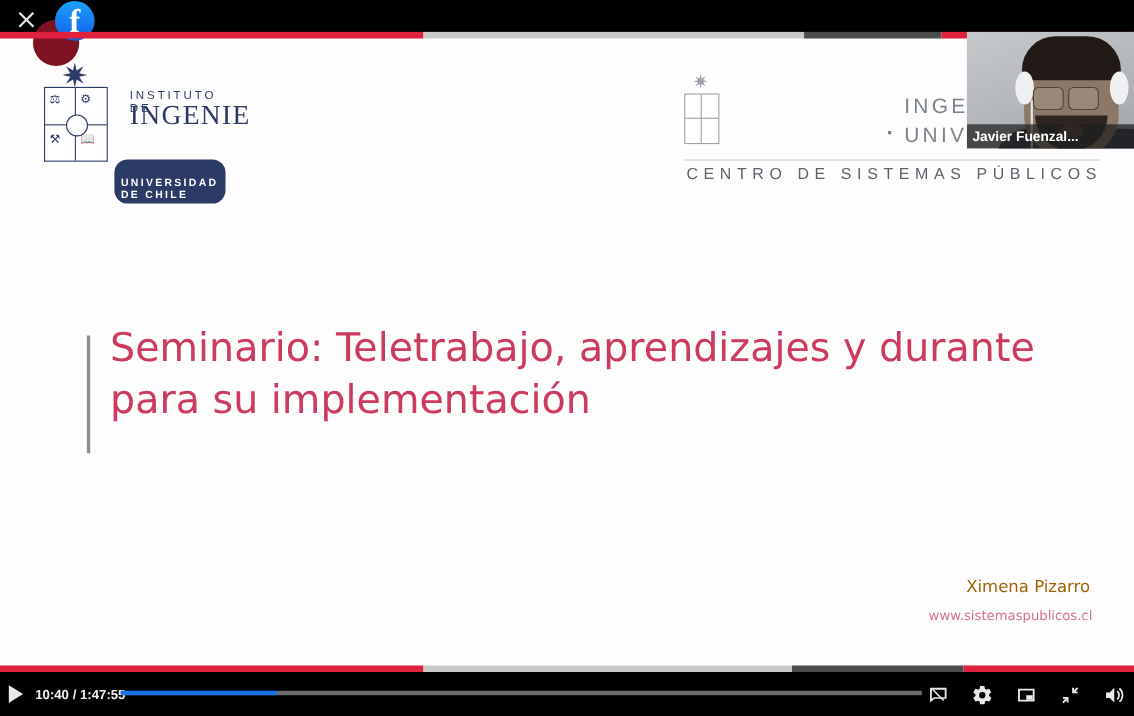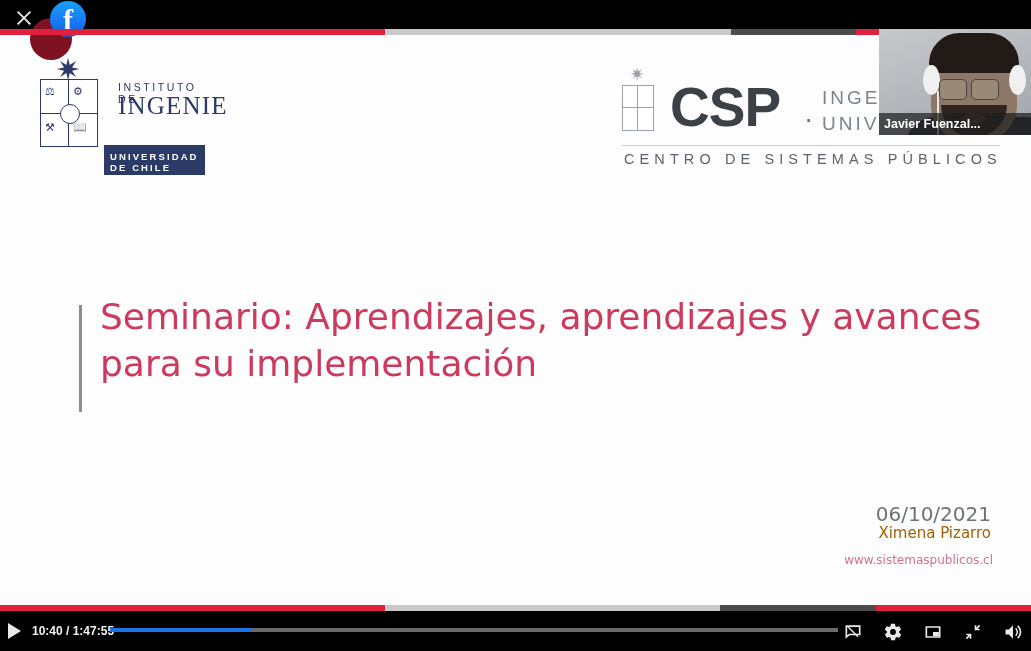--- a/index.html
+++ b/index.html
@@ -103,22 +103,23 @@
   .iap-star::after {
     content: ""; position: absolute; left: 15px; top: 24px;
     width: 1.2px; height: 66px; background: #2b3a66;
   }
   .iap-txt { position: absolute; left: 82px; color: #2b3a66; }
   .iap-t1 { top: 24px; font-size: 10.5px; letter-spacing: 2.6px; }
   .iap-t2 { top: 35px; font-size: 25px; letter-spacing: 1.2px; font-family: "Liberation Serif", serif; }
   .iap-t3 { top: 59px; font-size: 25px; letter-spacing: 1.2px; font-family: "Liberation Serif", serif; }
   .iap-t4 {
     top: 88px; left: 68px; background: #2b3a66; color: #fff;
-    font-size: 9.5px; letter-spacing: 2.1px; padding: 6px 6px 2px 6px;
+    font-size: 9.5px; letter-spacing: 2.1px; padding: 16px 6px 2px 6px;
     font-weight: bold;
+    border-radius: 12px;
   }
 
   .csp-logo { position: absolute; left: 622px; top: 44px; width: 400px; height: 92px; }
   .csp-shield {
     position: absolute; left: 0px; top: 12px; width: 30px; height: 44px;
     border: 1.1px solid #9aa1ab; background: #fff;
   }
   .csp-shield .dh { position: absolute; left: 0; top: 21px; width: 100%; height: 1px; background: #9aa1ab; }
   .csp-shield .dv { position: absolute; left: 14px; top: 0; width: 1px; height: 100%; background: #9aa1ab; }
   .csp-star {
@@ -337,32 +338,30 @@
       <div class="iap-txt iap-t2">INGENIE</div>
       <div class="iap-txt iap-t4">UNIVERSIDAD DE CHILE</div>
     </div>
 
     <div class="csp-logo">
       <div class="csp-star">✷</div>
       <div class="csp-shield">
         <div class="dh"></div>
           <div class="dv"></div>
       </div>
-      <div class="csp-word">CSP</div>
       <div class="csp-dot">·</div>
       <div class="csp-sub1">INGENIE</div>
       <div class="csp-sub2">UNIVERS</div>
       <div class="csp-rule"></div>
       <div class="csp-bottom">CENTRO DE SISTEMAS PÚBLICOS</div>
     </div>
 
     <div class="title-bar"></div>
-    <div class="title">Seminario: Aprendizajes, aprendizajes y avances para su implementación</div>
-
-    <div class="meta-date">06/10/2021</div>
+    <div class="title">Seminario: Teletrabajo, aprendizajes y durante para su implementación</div>
+
     <div class="meta-author">Ximena Pizarro</div>
     <div class="meta-url">www.sistemaspublicos.cl</div>
   </div>
   <div class="right-gutter"></div>
 
   <div class="top-overlay"></div>
   <div class="dark-red-circle"></div>
   <div class="close-icon"></div>
   <div class="fb-icon">
     <div class="f">f</div>

